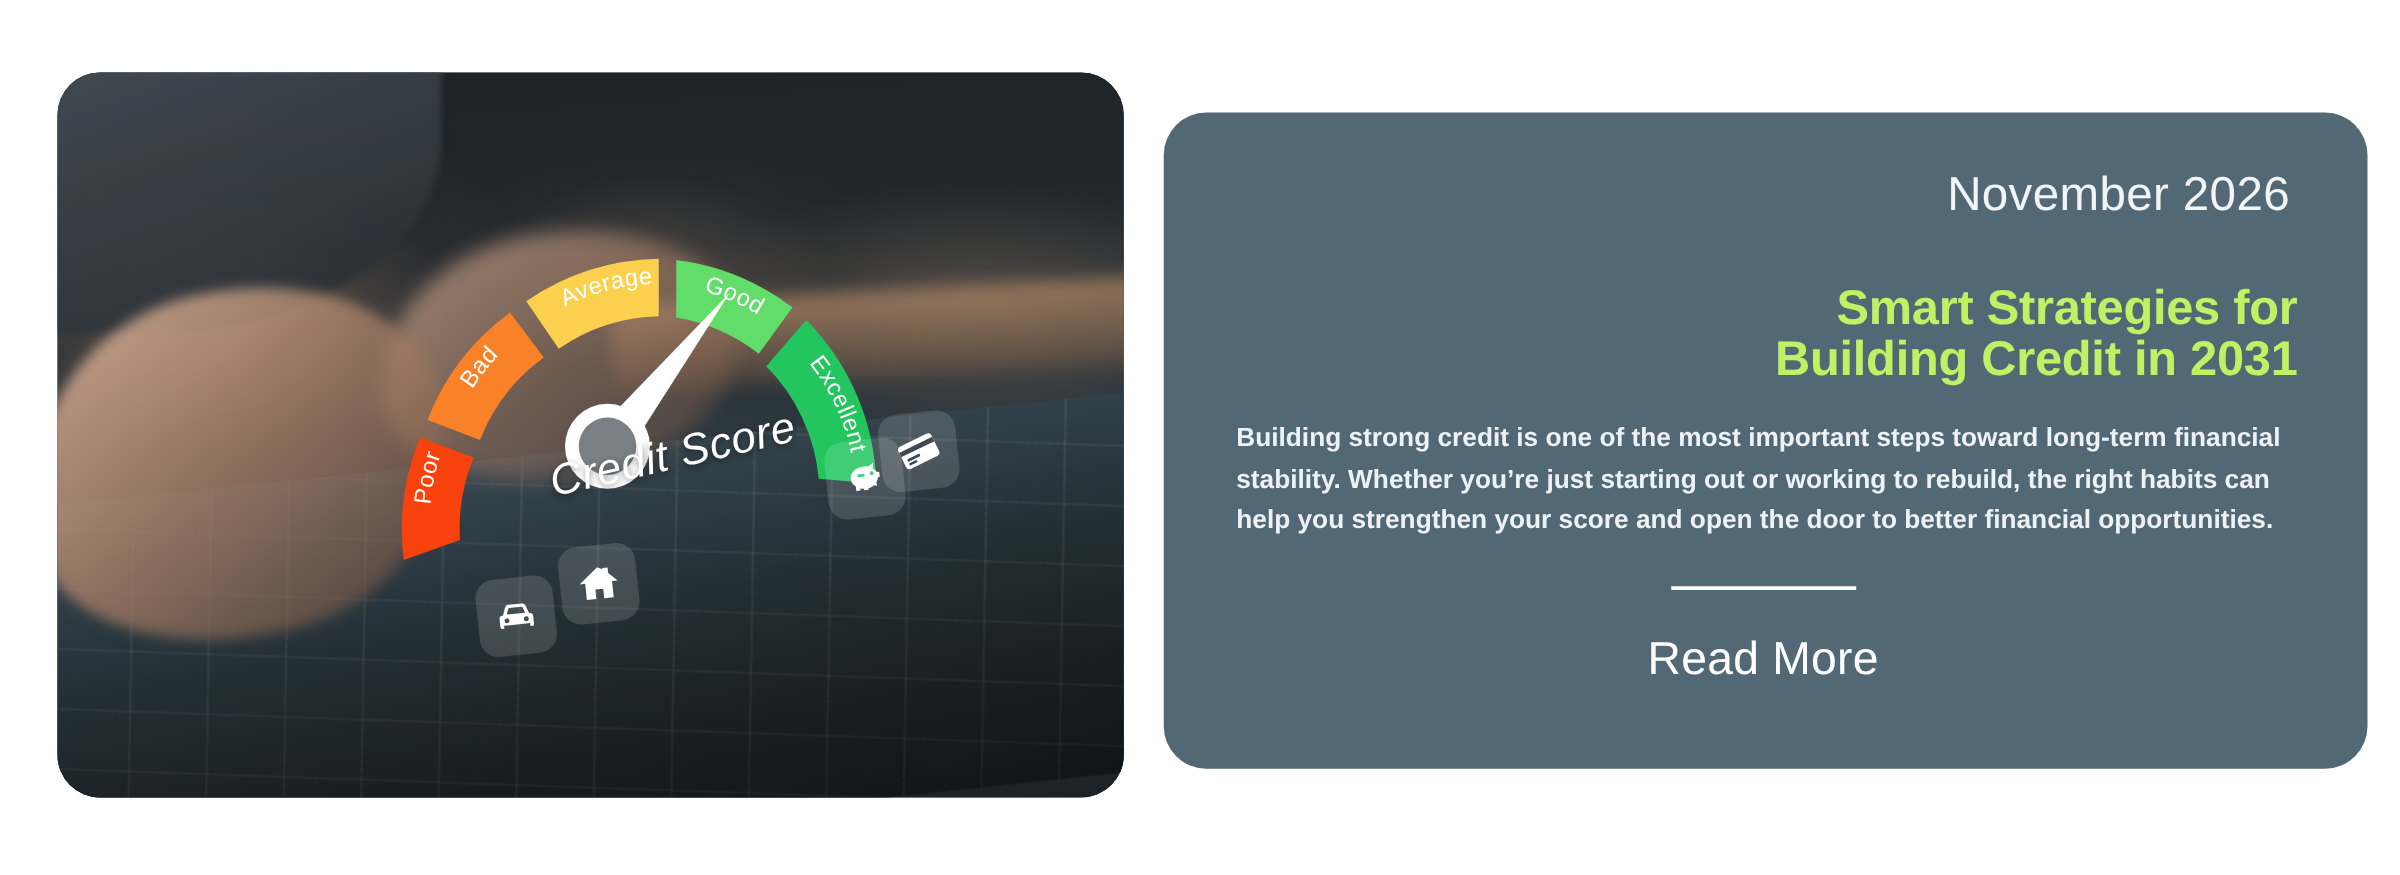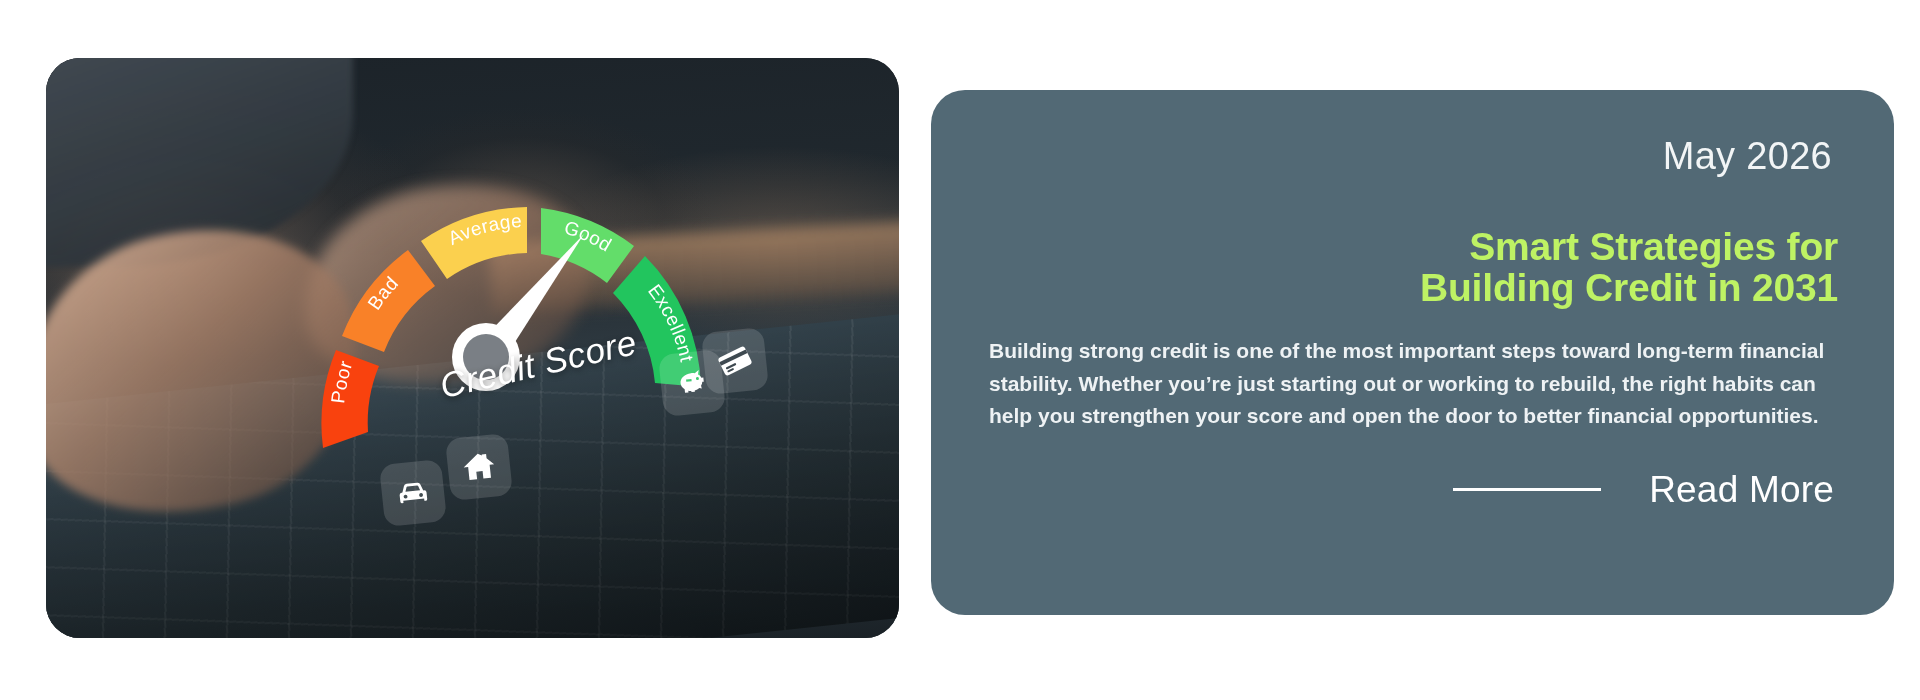--- a/index.html
+++ b/index.html
@@ -176,23 +176,24 @@
     font-size: 21px;
     font-weight: 700;
     line-height: 1.55;
     margin: 26px 0 0 2px;
     max-width: 900px;
   }
   .card-cta {
     display: flex;
     align-items: center;
     justify-content: flex-end;
-    gap: 48px;
+    gap: 34px;
     margin-top: 36px;
     padding-right: 4px;
+    flex-direction: column;
   }
   .cta-rule {
     display: block;
     width: 148px;
     height: 3px;
     background: #ffffff;
   }
   .cta-text {
     color: #ffffff;
     font-size: 37px;
@@ -287,21 +288,21 @@
           <rect x="2.2" y="5.4" width="19.6" height="13.2" rx="2.1"></rect>
           <rect x="2.2" y="8.2" width="19.6" height="2.6" fill="#3e4950"></rect>
           <rect x="4.4" y="13.2" width="7.4" height="1.5" rx="0.7" fill="#3e4950"></rect>
           <rect x="4.4" y="15.6" width="4.6" height="1.3" rx="0.6" fill="#3e4950"></rect>
         </g>
       </svg>
     </div>
   </div>
 
   <div class="content-card">
-    <div class="card-date">May 2026</div>
+    <div class="card-date">November 2026</div>
 
     <h1 class="card-title">
       <span class="title-line">Smart Strategies for</span>
       <span class="title-line">Building Credit in 2031</span>
     </h1>
 
     <p class="card-body">Building strong credit is one of the most important steps toward long-term financial stability. Whether you’re just starting out or working to rebuild, the right habits can help you strengthen your score and open the door to better financial opportunities.</p>
 
     <div class="card-cta">
       <span class="cta-rule"></span>

